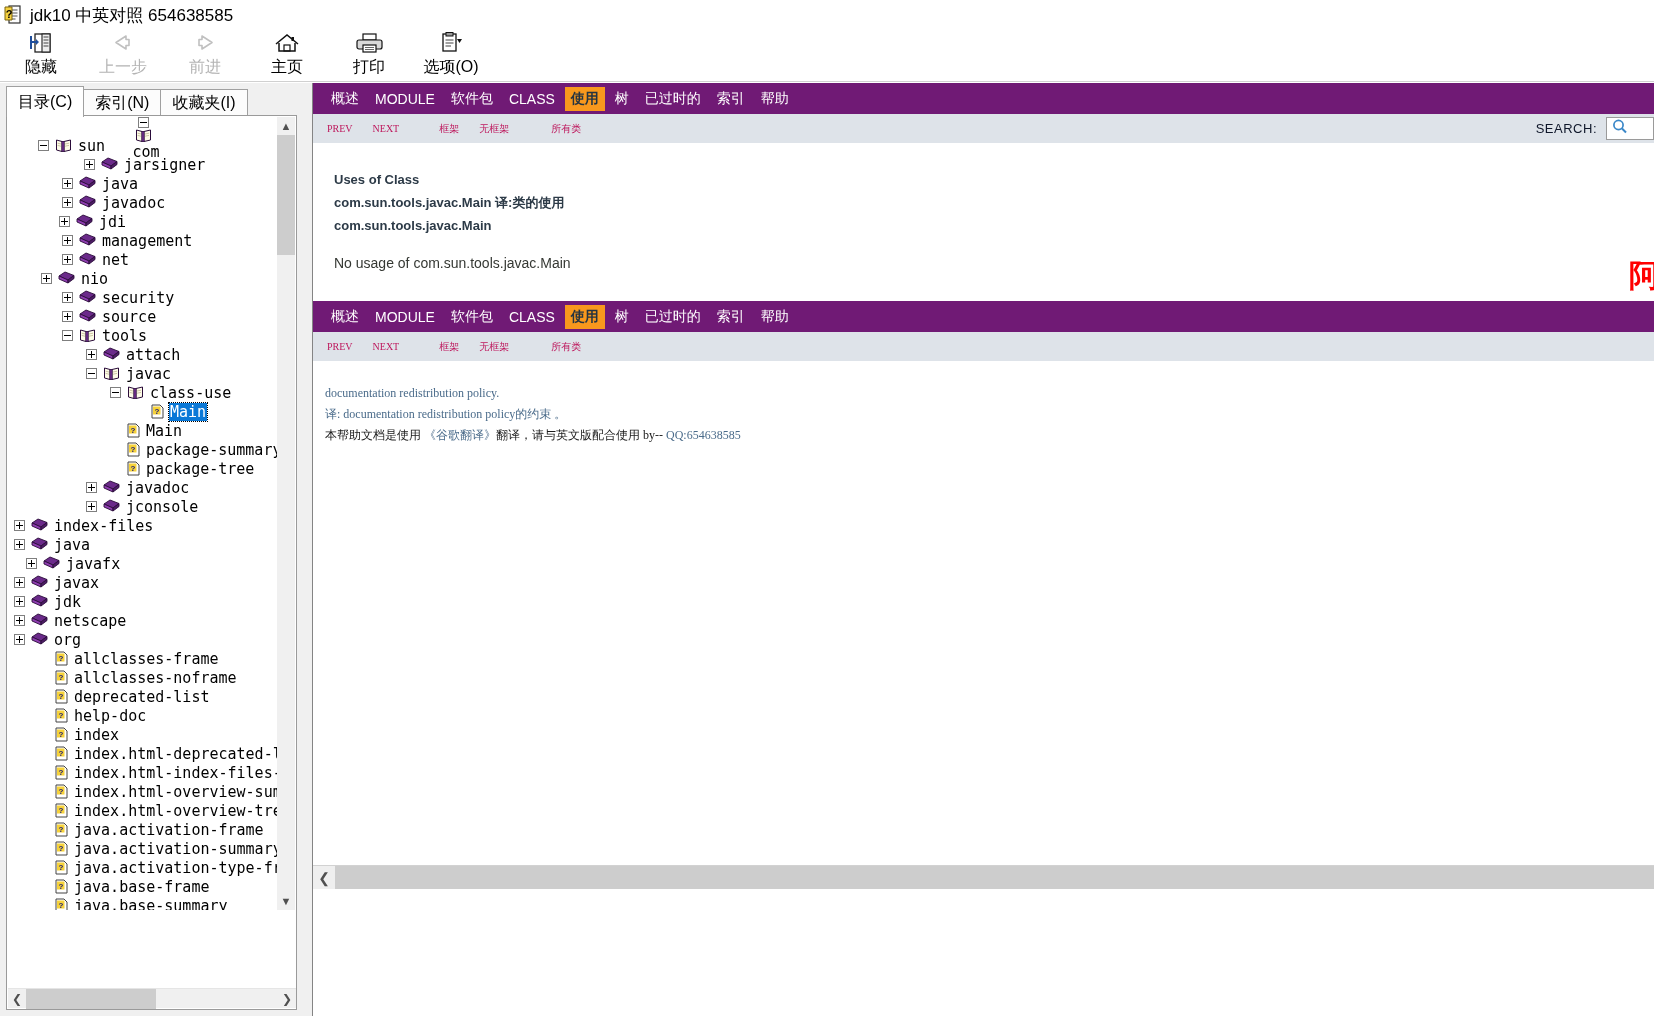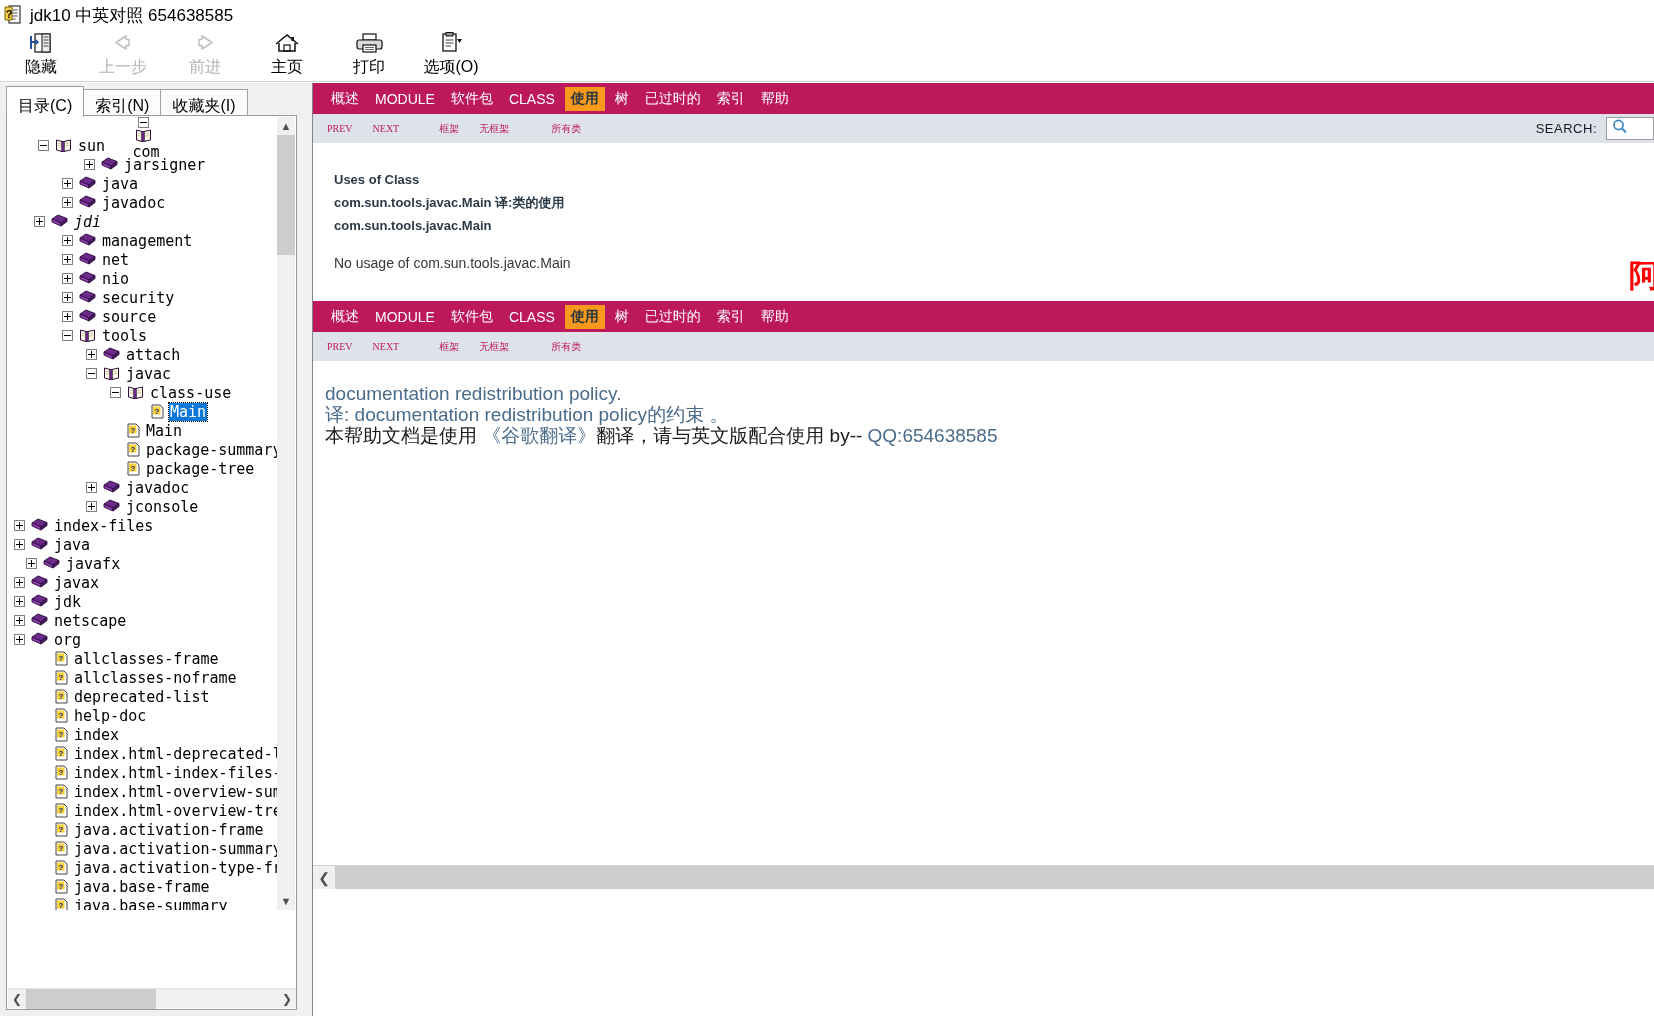--- a/index.html
+++ b/index.html
@@ -51,21 +51,21 @@
   }
   #tabstrip {
     position: absolute; left: 6px; top: 4px; height: 30px;
     display: flex; align-items: flex-end;
   }
   .nav-tab {
     height: 28px; padding: 0 11px;
     background: #fcfcfc;
     border: 1px solid #a0a0a0;
     border-bottom: none;
-    display: flex; align-items: flex-end;
+    display: flex; align-items: center;
     font-size: 16px; color: #000;
     font-family: "Liberation Sans", sans-serif;
     margin-right: -1px;
     white-space: nowrap;
   }
   .nav-tab.active {
     background: #ffffff; height: 31px;
     position: relative; z-index: 3;
   }
   #treebox {
@@ -141,21 +141,21 @@
   }
 
   
   #rightpane {
     position: absolute; left: 312px; top: 83px; width: 1342px; height: 933px;
     background: #ffffff;
     border-left: 1px solid #848484;
   }
   .doc-navbar {
     width: 100%; height: 31px;
-    background: #be185d;
+    background: #701a75;
     display: flex; align-items: center;
     padding-left: 12px;
   }
   .doc-navbar .nv {
     font-size: 14px; color: #ffffff;
     font-family: "Liberation Sans", sans-serif;
     padding: 3px 6px; margin-right: 4px;
     white-space: nowrap;
   }
   .doc-navbar .nv.active {
@@ -214,22 +214,22 @@
     white-space: nowrap;
   }
 
   #footerblock {
     position: relative;
     background: #ffffff;
     padding: 22px 0 0 12px;
     height: 528px;
   }
   .fline {
-    font-size: 19px; line-height: 21px;
-    font-family: Liberation Sans, sans-serif;
+    font-size: 12px; line-height: 21px;
+    font-family: Liberation Serif, serif;
     color: #353833; white-space: nowrap;
   }
   .flink { color: #4a6b8a; }
   .fblue { color: #4a6b8a; }
   .fblack { color: #1a1a1a; }
 
   #content-hscroll {
     position: absolute; left: 0; bottom: 0; width: 100%; height: 24px;
     background: #efefef; border-top: 1px solid #d2d2d2;
   }
@@ -399,21 +399,21 @@
         </div>
         <div class="tnode" style="padding-left: 54px;">
           <span class="toggle plus"></span>
           <span class="bookicon"><svg width="17" height="15" viewBox="0 0 17 15">
               <path d="M1 5 L7 1 L16 4.5 L10 9 Z" fill="#6b2a8a" stroke="#2a0c3a" stroke-width="0.9"></path>
               <path d="M1 5 L1 8 L10 12 L10 9 Z" fill="#8e3cb0" stroke="#2a0c3a" stroke-width="0.9"></path>
               <path d="M10 9 L16 4.5 L16 7.5 L10 12 Z" fill="#4d1c66" stroke="#2a0c3a" stroke-width="0.9"></path>
             </svg></span>
           <span class="tlabel">javadoc</span>
         </div>
-        <div class="tnode" style="padding-left: 26px; font-style: italic;">
+        <div class="tnode" style="padding-left: 51px;">
           <span class="toggle plus"></span>
           <span class="bookicon"><svg width="17" height="15" viewBox="0 0 17 15">
               <path d="M1 5 L7 1 L16 4.5 L10 9 Z" fill="#6b2a8a" stroke="#2a0c3a" stroke-width="0.9"></path>
               <path d="M1 5 L1 8 L10 12 L10 9 Z" fill="#8e3cb0" stroke="#2a0c3a" stroke-width="0.9"></path>
               <path d="M10 9 L16 4.5 L16 7.5 L10 12 Z" fill="#4d1c66" stroke="#2a0c3a" stroke-width="0.9"></path>
             </svg></span>
           <span class="tlabel">jdi</span>
         </div>
         <div class="tnode" style="padding-left: 54px;">
           <span class="toggle plus"></span>
@@ -426,21 +426,21 @@
         </div>
         <div class="tnode" style="padding-left: 54px;">
           <span class="toggle plus"></span>
           <span class="bookicon"><svg width="17" height="15" viewBox="0 0 17 15">
               <path d="M1 5 L7 1 L16 4.5 L10 9 Z" fill="#6b2a8a" stroke="#2a0c3a" stroke-width="0.9"></path>
               <path d="M1 5 L1 8 L10 12 L10 9 Z" fill="#8e3cb0" stroke="#2a0c3a" stroke-width="0.9"></path>
               <path d="M10 9 L16 4.5 L16 7.5 L10 12 Z" fill="#4d1c66" stroke="#2a0c3a" stroke-width="0.9"></path>
             </svg></span>
           <span class="tlabel">net</span>
         </div>
-        <div class="tnode" style="padding-left: 54px;">
+        <div class="tnode" style="padding-left: 33px;">
           <span class="toggle plus"></span>
           <span class="bookicon"><svg width="17" height="15" viewBox="0 0 17 15">
               <path d="M1 5 L7 1 L16 4.5 L10 9 Z" fill="#6b2a8a" stroke="#2a0c3a" stroke-width="0.9"></path>
               <path d="M1 5 L1 8 L10 12 L10 9 Z" fill="#8e3cb0" stroke="#2a0c3a" stroke-width="0.9"></path>
               <path d="M10 9 L16 4.5 L16 7.5 L10 12 Z" fill="#4d1c66" stroke="#2a0c3a" stroke-width="0.9"></path>
             </svg></span>
           <span class="tlabel">nio</span>
         </div>
         <div class="tnode" style="padding-left: 54px;">
           <span class="toggle plus"></span>

